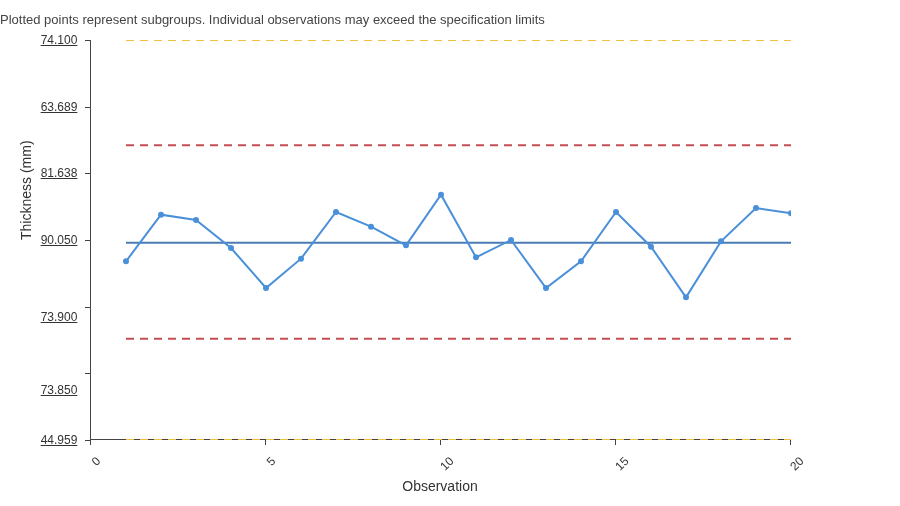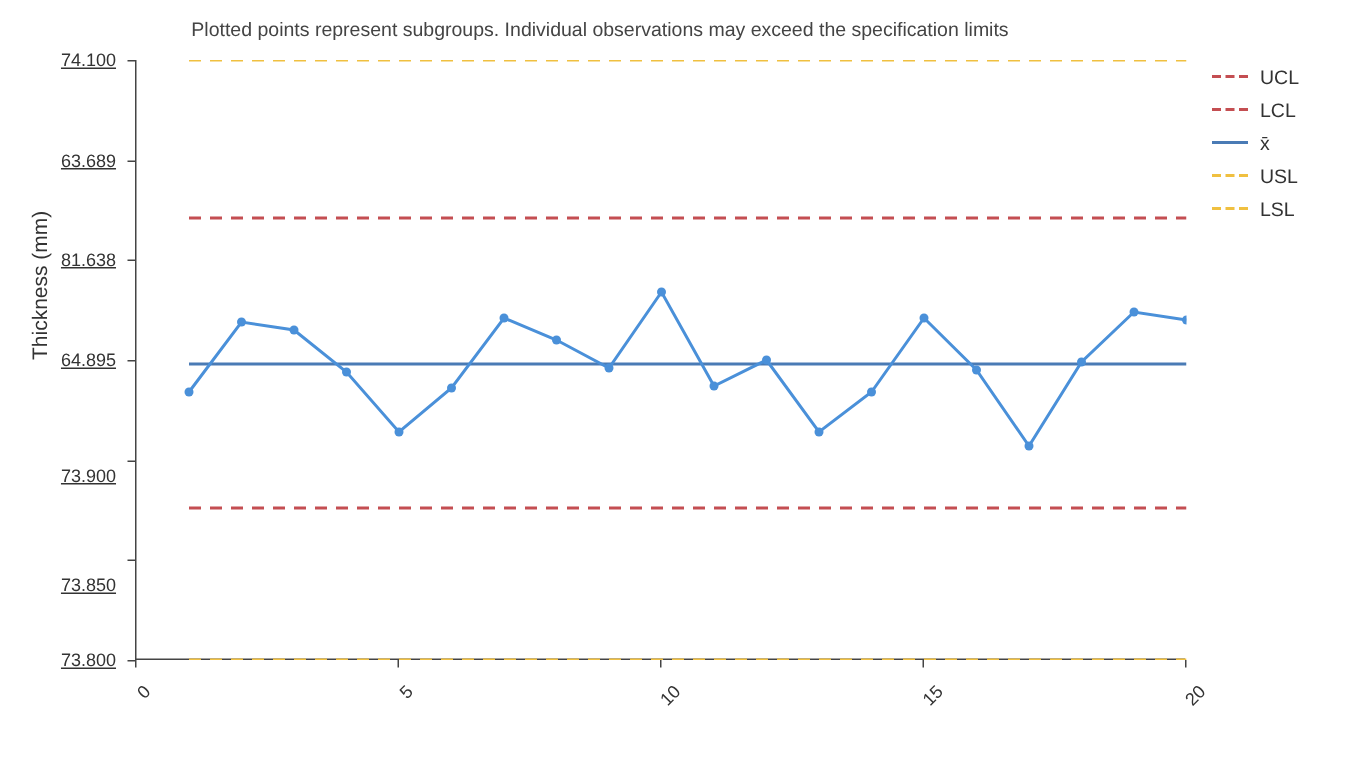--- a/index.html
+++ b/index.html
@@ -15,21 +15,21 @@
   .wrap {
     position: relative;
     width: 900px;
     height: 506px;
   }
   .subtitle {
     position: absolute;
     top: 12px;
     left: 0;
     width: 800px;
-    text-align: center;
+    text-align: left;
     font-size: 13px;
     color: #444;
   }
   .plot-area {
     position: absolute;
     left: 90px;
     top: 40px;
     width: 700px;
     height: 400px;
   }
@@ -119,20 +119,21 @@
   svg { display: block; }
 </style>
 </head>
 <body>
 
 <div class="wrap">
 
   <div class="subtitle">Plotted points represent subgroups. Individual observations may exceed the specification limits</div>
 
   <div class="ylabel">Thickness (mm)</div>
+  <div class="xlabel">Observation</div>
 
   <div class="plot-area">
     <div class="plot-inner">
       <svg id="plot-svg" width="700" height="400">
           <line x1="35" y1="0" x2="700" y2="0" stroke="#f0c040" stroke-width="2" stroke-dasharray="8 6"></line>
           <line x1="35" y1="400" x2="700" y2="400" stroke="#f0c040" stroke-width="2" stroke-dasharray="8 6"></line>
           <line x1="35" y1="105.3333333333257" x2="700" y2="105.3333333333257" stroke="#c44e52" stroke-width="2" stroke-dasharray="8 6"></line>
           <line x1="35" y1="298.66666666665554" x2="700" y2="298.66666666665554" stroke="#c44e52" stroke-width="2" stroke-dasharray="8 6"></line>
           <line x1="35" y1="202.66666666666995" x2="700" y2="202.66666666666995" stroke="#4a7bb5" stroke-width="2"></line>
           <path d="M35 221.33333333333118 L70 174.66666666666862 L105 179.9999999999896 L140 207.9999999999909 L175 247.9999999999928 L210 218.66666666665176 L244.99999999999997 171.99999999998917 L280 186.6666666666692 L315 205.33333333333044 L350 154.66666666666765 L385.00000000000006 217.333333333331 L420 199.99999999999054 L455 247.9999999999928 L489.99999999999994 221.33333333333118 L525 171.99999999998917 L560 206.66666666667015 L595 257.3333333333329 L630 201.33333333333024 L665 167.999999999989 L700 173.3333333333289 " fill="none" stroke="#4a90d9" stroke-width="2"></path>
@@ -152,27 +153,27 @@
           <circle cx="489.99999999999994" cy="221.33333333333118" r="3" fill="#4a90d9"></circle>
           <circle cx="525" cy="171.99999999998917" r="3" fill="#4a90d9"></circle>
           <circle cx="560" cy="206.66666666667015" r="3" fill="#4a90d9"></circle>
           <circle cx="595" cy="257.3333333333329" r="3" fill="#4a90d9"></circle>
           <circle cx="630" cy="201.33333333333024" r="3" fill="#4a90d9"></circle>
           <circle cx="665" cy="167.999999999989" r="3" fill="#4a90d9"></circle>
           <circle cx="700" cy="173.3333333333289" r="3" fill="#4a90d9"></circle>
         </svg>
     </div>
     <div id="yticks-holder">
-        <div class="ytick" style="top: 400px;">73.800</div>
+        <div class="ytick" style="top: 400px;">44.959</div>
         <div class="ytick-line" style="top: 400px;"></div>
         <div class="ytick" style="top: 350px;">73.850</div>
         <div class="ytick-line" style="top: 333.333px;"></div>
         <div class="ytick" style="top: 277px;">73.900</div>
         <div class="ytick-line" style="top: 266.667px;"></div>
-        <div class="ytick" style="top: 200px;">64.895</div>
+        <div class="ytick" style="top: 200px;">90.050</div>
         <div class="ytick-line" style="top: 200px;"></div>
         <div class="ytick" style="top: 133.333px;">81.638</div>
         <div class="ytick-line" style="top: 133.333px;"></div>
         <div class="ytick" style="top: 66.6667px;">63.689</div>
         <div class="ytick-line" style="top: 66.6667px;"></div>
         <div class="ytick" style="top: 0px;">74.100</div>
         <div class="ytick-line" style="top: 0px;"></div>
       </div>
     <div id="xticks-holder">
         <div class="xtick" style="left: 0px;">0</div>
@@ -181,36 +182,14 @@
         <div class="xtick-line" style="left: 175px;"></div>
         <div class="xtick" style="left: 350px;">10</div>
         <div class="xtick-line" style="left: 350px;"></div>
         <div class="xtick" style="left: 525px;">15</div>
         <div class="xtick-line" style="left: 525px;"></div>
         <div class="xtick" style="left: 700px;">20</div>
         <div class="xtick-line" style="left: 700px;"></div>
       </div>
   </div>
 
-  <div class="legend" id="legend">
-      <div class="legend-item">
-        <div class="legend-swatch dashed" style="border-top-color: rgb(196, 78, 82);"></div>
-        <span>UCL</span>
-      </div>
-      <div class="legend-item">
-        <div class="legend-swatch dashed" style="border-top-color: rgb(196, 78, 82);"></div>
-        <span>LCL</span>
-      </div>
-      <div class="legend-item">
-        <div class="legend-swatch" style="border-top-color: rgb(74, 123, 181);"></div>
-        <span>x̄</span>
-      </div>
-      <div class="legend-item">
-        <div class="legend-swatch dashed" style="border-top-color: rgb(240, 192, 64);"></div>
-        <span>USL</span>
-      </div>
-      <div class="legend-item">
-        <div class="legend-swatch dashed" style="border-top-color: rgb(240, 192, 64);"></div>
-        <span>LSL</span>
-      </div>
-    </div>
 
 </div>
 
 </body></html>

